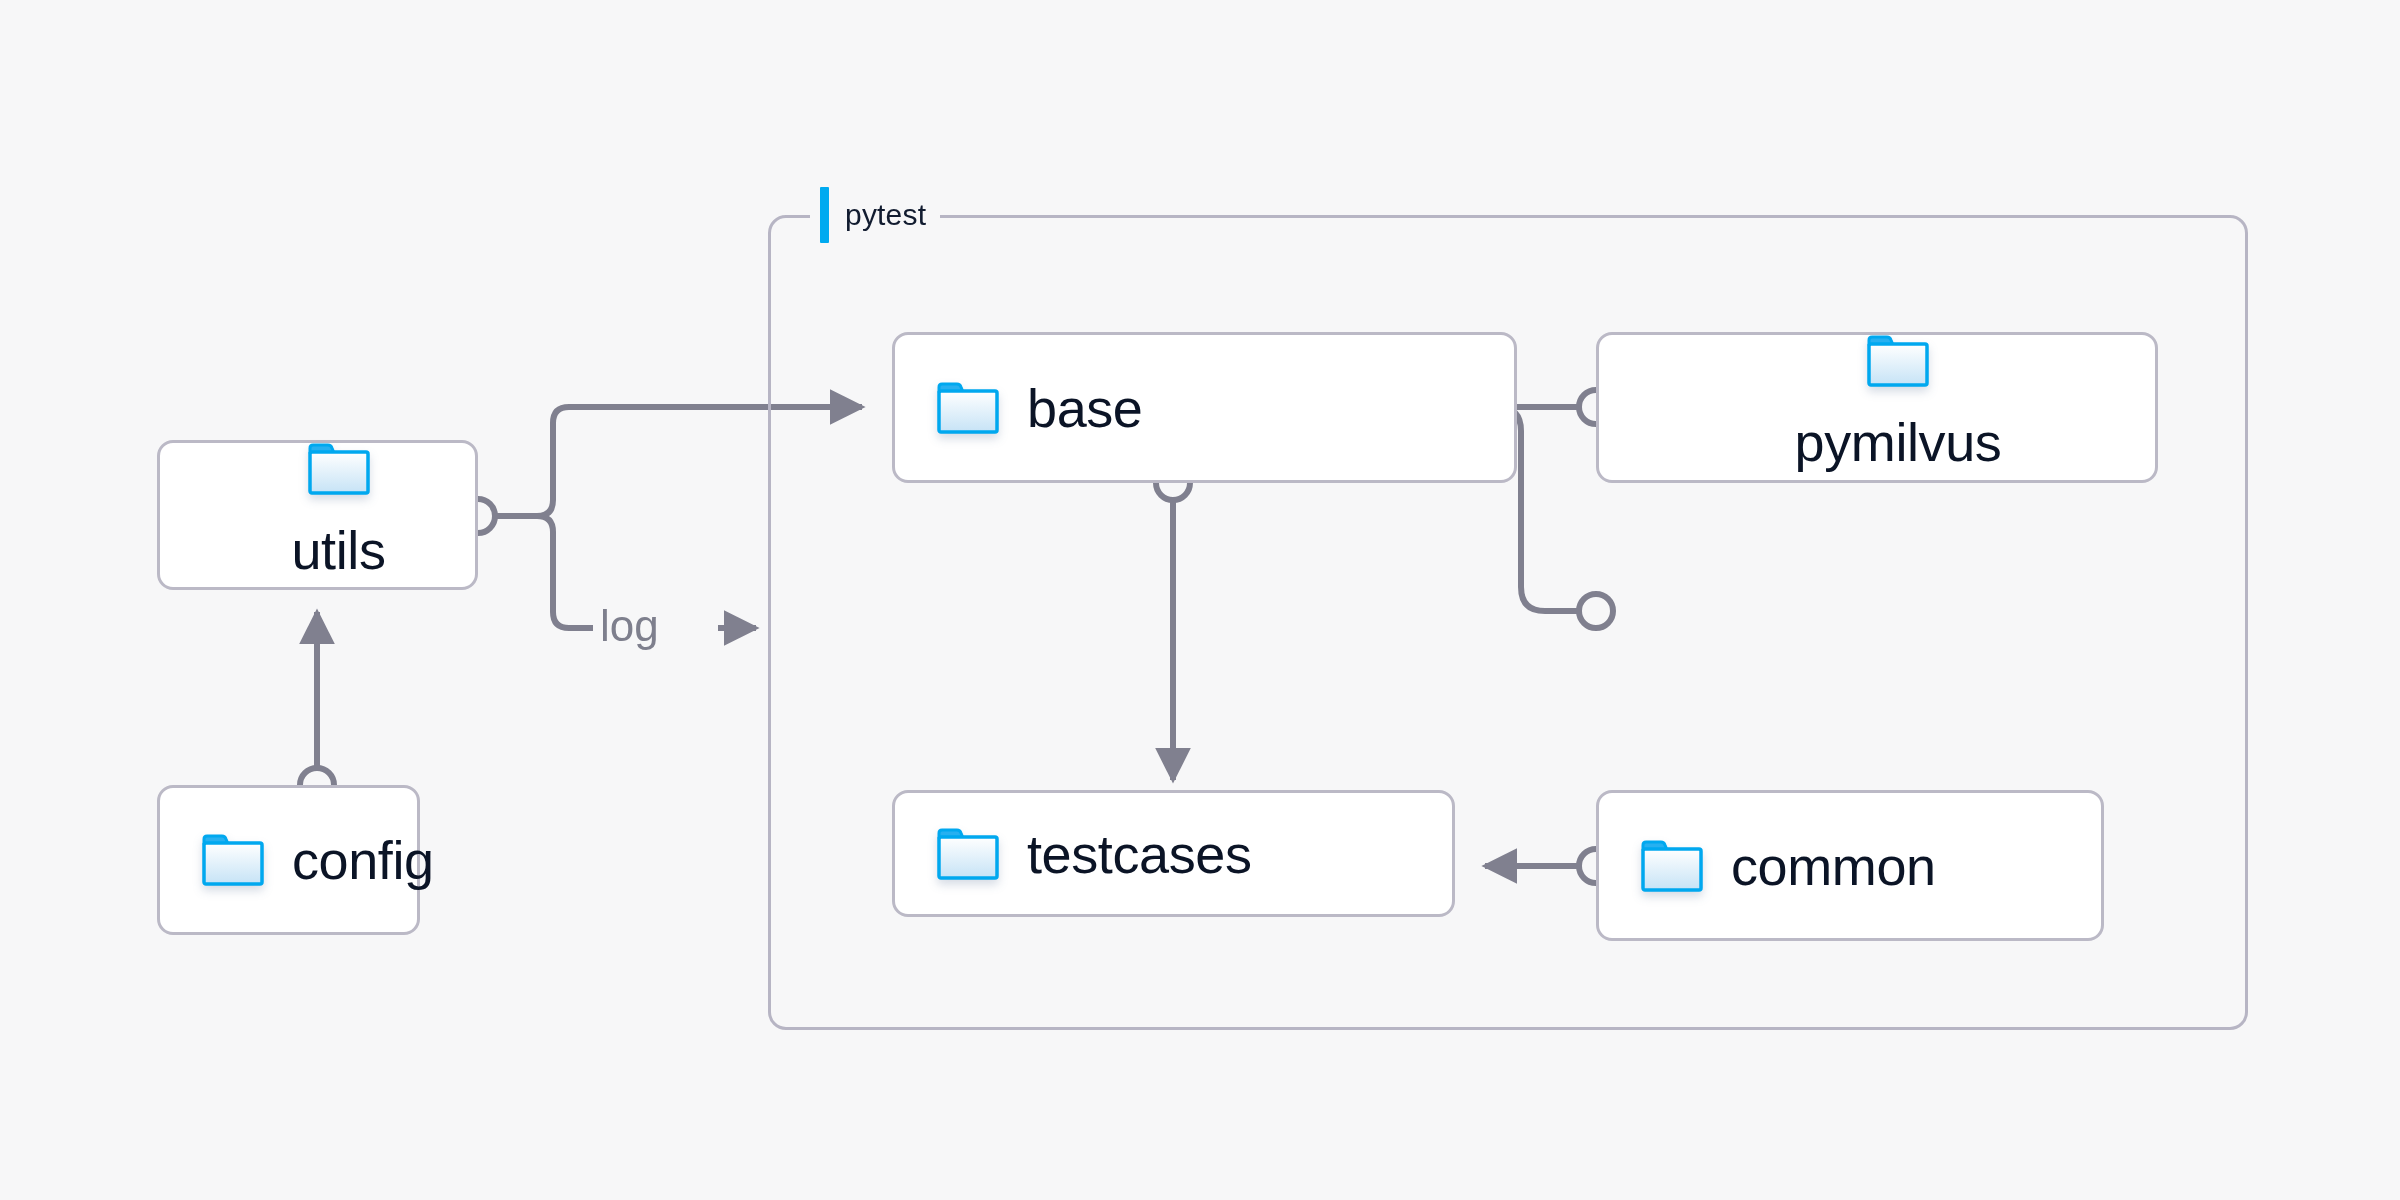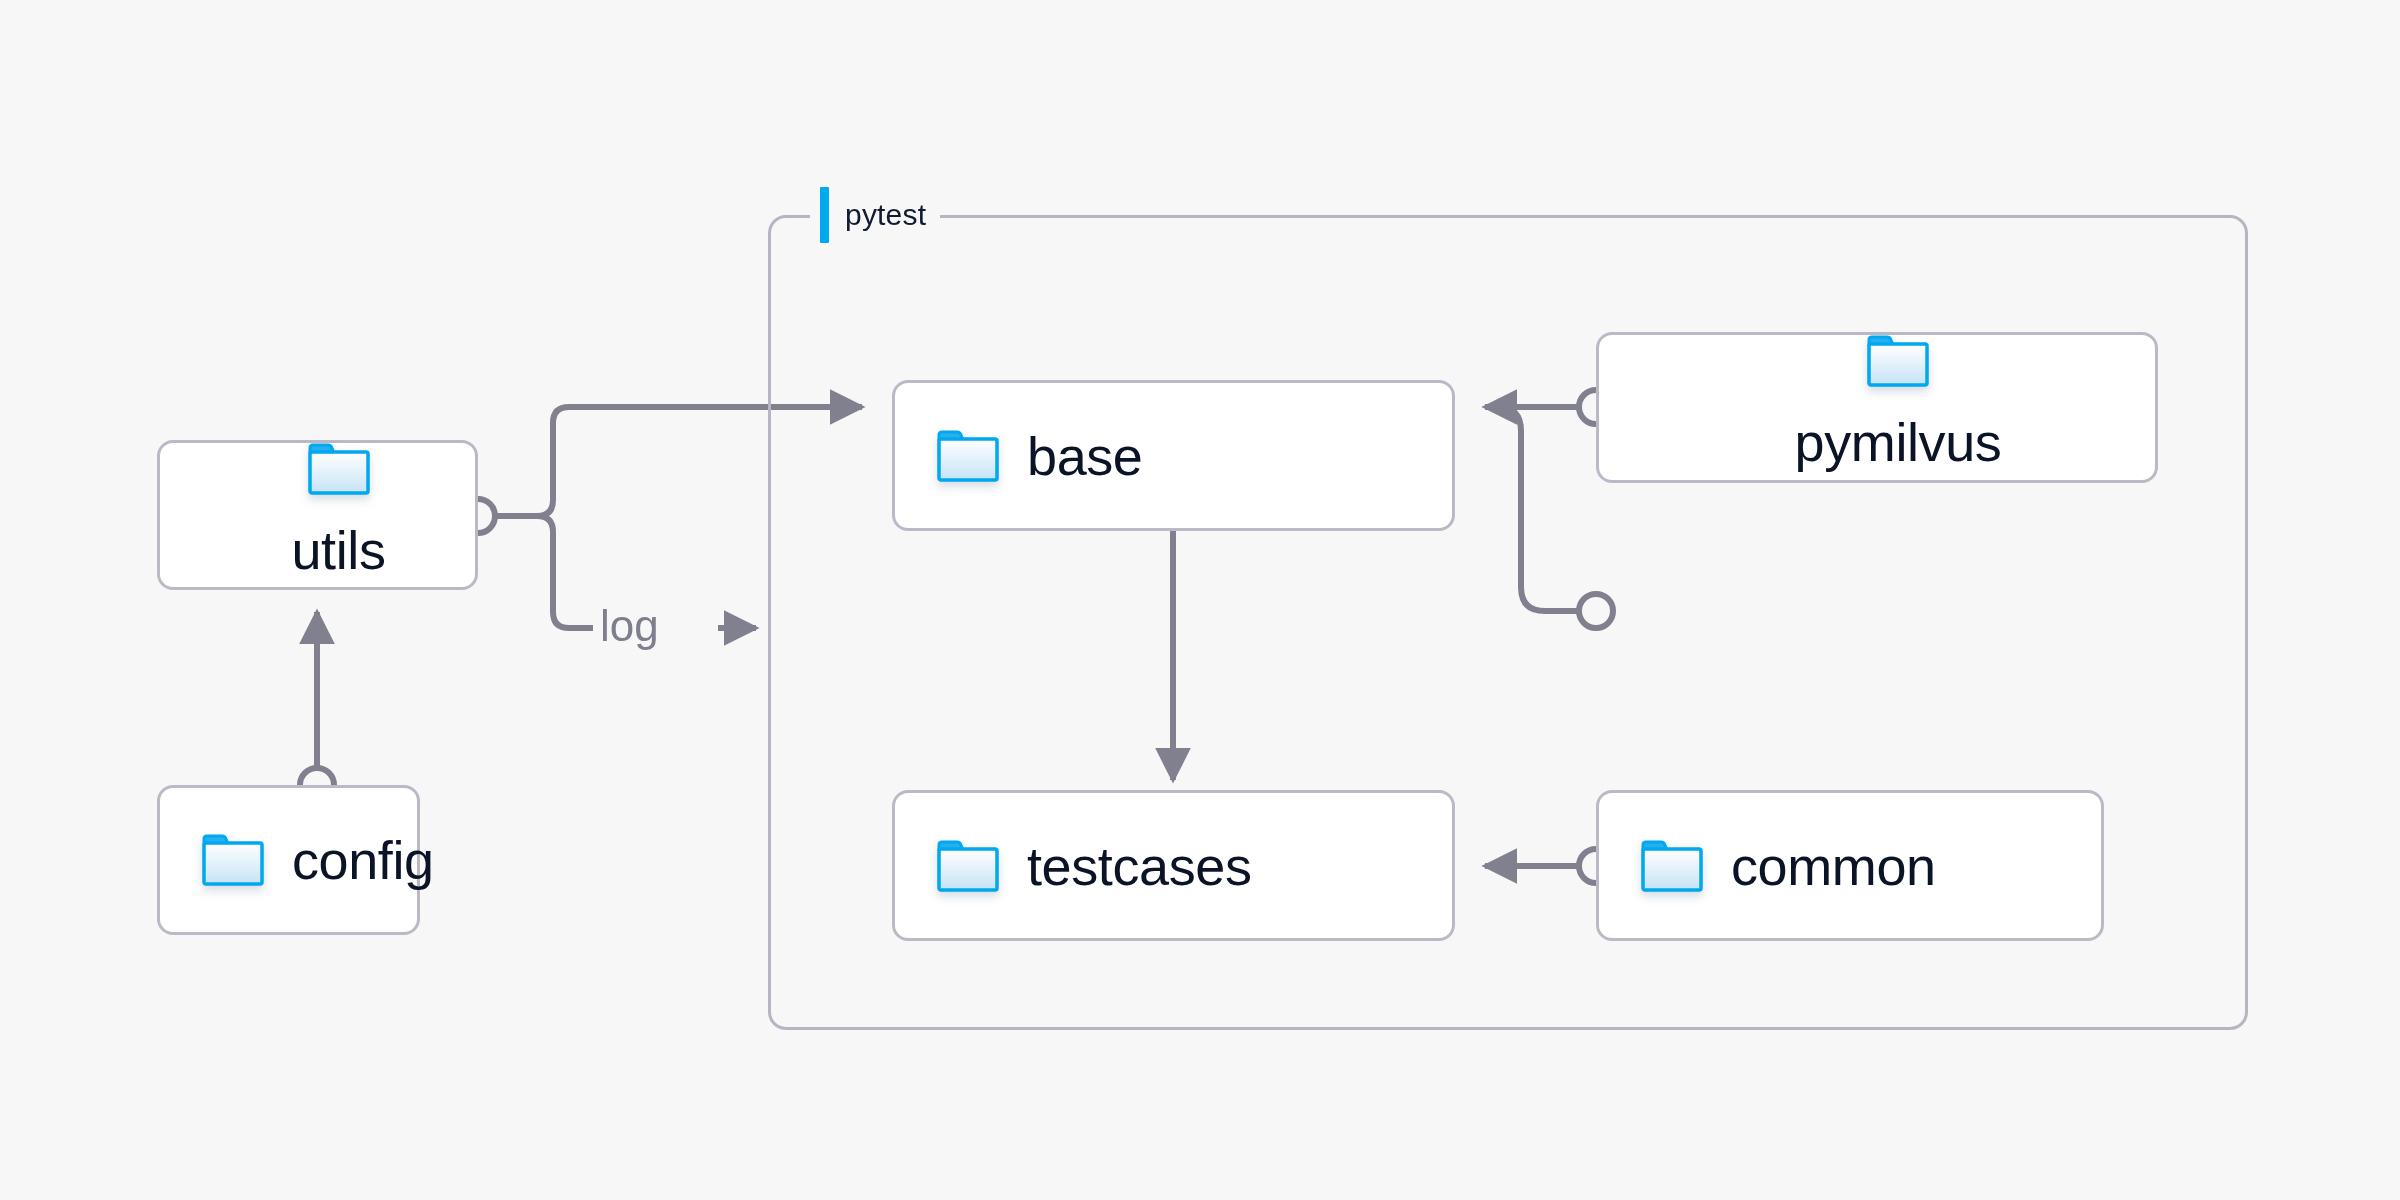--- a/index.html
+++ b/index.html
@@ -161,31 +161,31 @@
   <div class="node" style="left:157px; top:785px; width:263px; height:150px;">
     <span class="folder-icon">
       <svg viewBox="0 0 62 52" width="62" height="52" xmlns="http://www.w3.org/2000/svg">
         <path d="M2 10 L2 5 Q2 2 5 2 L20 2 Q23 2 24 5 L26 10 Z" fill="#27b0f0" stroke="#00a8ef" stroke-width="3" stroke-linejoin="round"></path>
         <rect x="2" y="9" width="58" height="41" rx="2" fill="url(#folderGrad)" stroke="#00a8ef" stroke-width="3.5"></rect>
       </svg>
     </span>
     <span class="node-label">config</span>
   </div>
 
-  <div class="node" style="left:892px; top:332px; width:563px; height:151px;margin-top:48px;">
+  <div class="node" style="left:892px; top:332px; width:625px; height:151px;">
     <span class="folder-icon">
       <svg viewBox="0 0 62 52" width="62" height="52" xmlns="http://www.w3.org/2000/svg">
         <path d="M2 10 L2 5 Q2 2 5 2 L20 2 Q23 2 24 5 L26 10 Z" fill="#27b0f0" stroke="#00a8ef" stroke-width="3" stroke-linejoin="round"></path>
         <rect x="2" y="9" width="58" height="41" rx="2" fill="url(#folderGrad)" stroke="#00a8ef" stroke-width="3.5"></rect>
       </svg>
     </span>
     <span class="node-label">base</span>
   </div>
 
-  <div class="node" style="left:892px; top:790px; width:563px; height:151px;">
+  <div class="node" style="left:892px; top:790px; width:563px; height:127px;">
     <span class="folder-icon">
       <svg viewBox="0 0 62 52" width="62" height="52" xmlns="http://www.w3.org/2000/svg">
         <path d="M2 10 L2 5 Q2 2 5 2 L20 2 Q23 2 24 5 L26 10 Z" fill="#27b0f0" stroke="#00a8ef" stroke-width="3" stroke-linejoin="round"></path>
         <rect x="2" y="9" width="58" height="41" rx="2" fill="url(#folderGrad)" stroke="#00a8ef" stroke-width="3.5"></rect>
       </svg>
     </span>
     <span class="node-label">testcases</span>
   </div>
 
   <div class="node" style="left:1596px; top:332px; width:562px; height:151px;flex-direction:column;">

